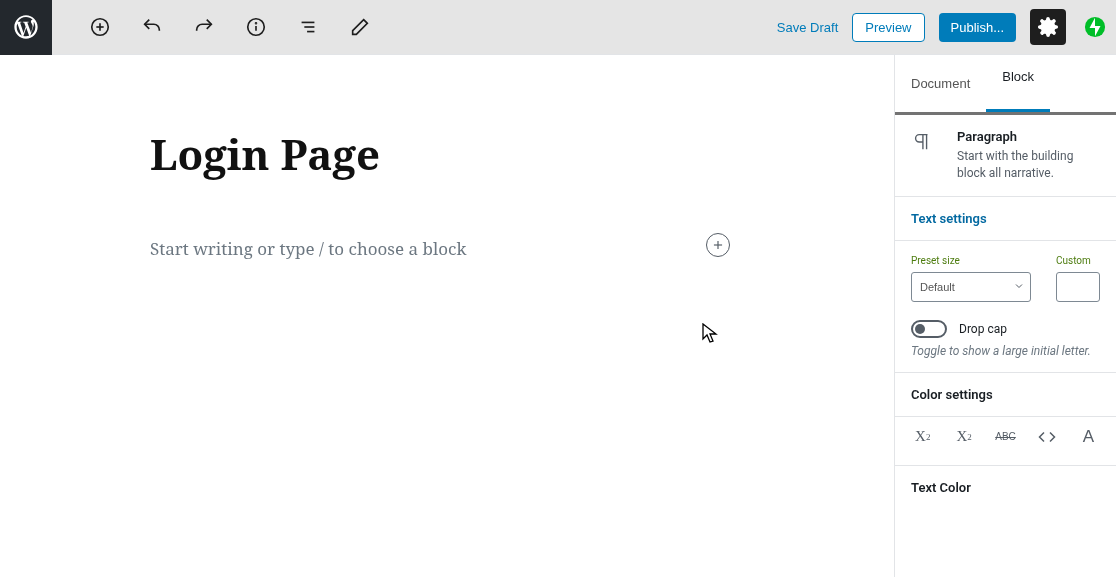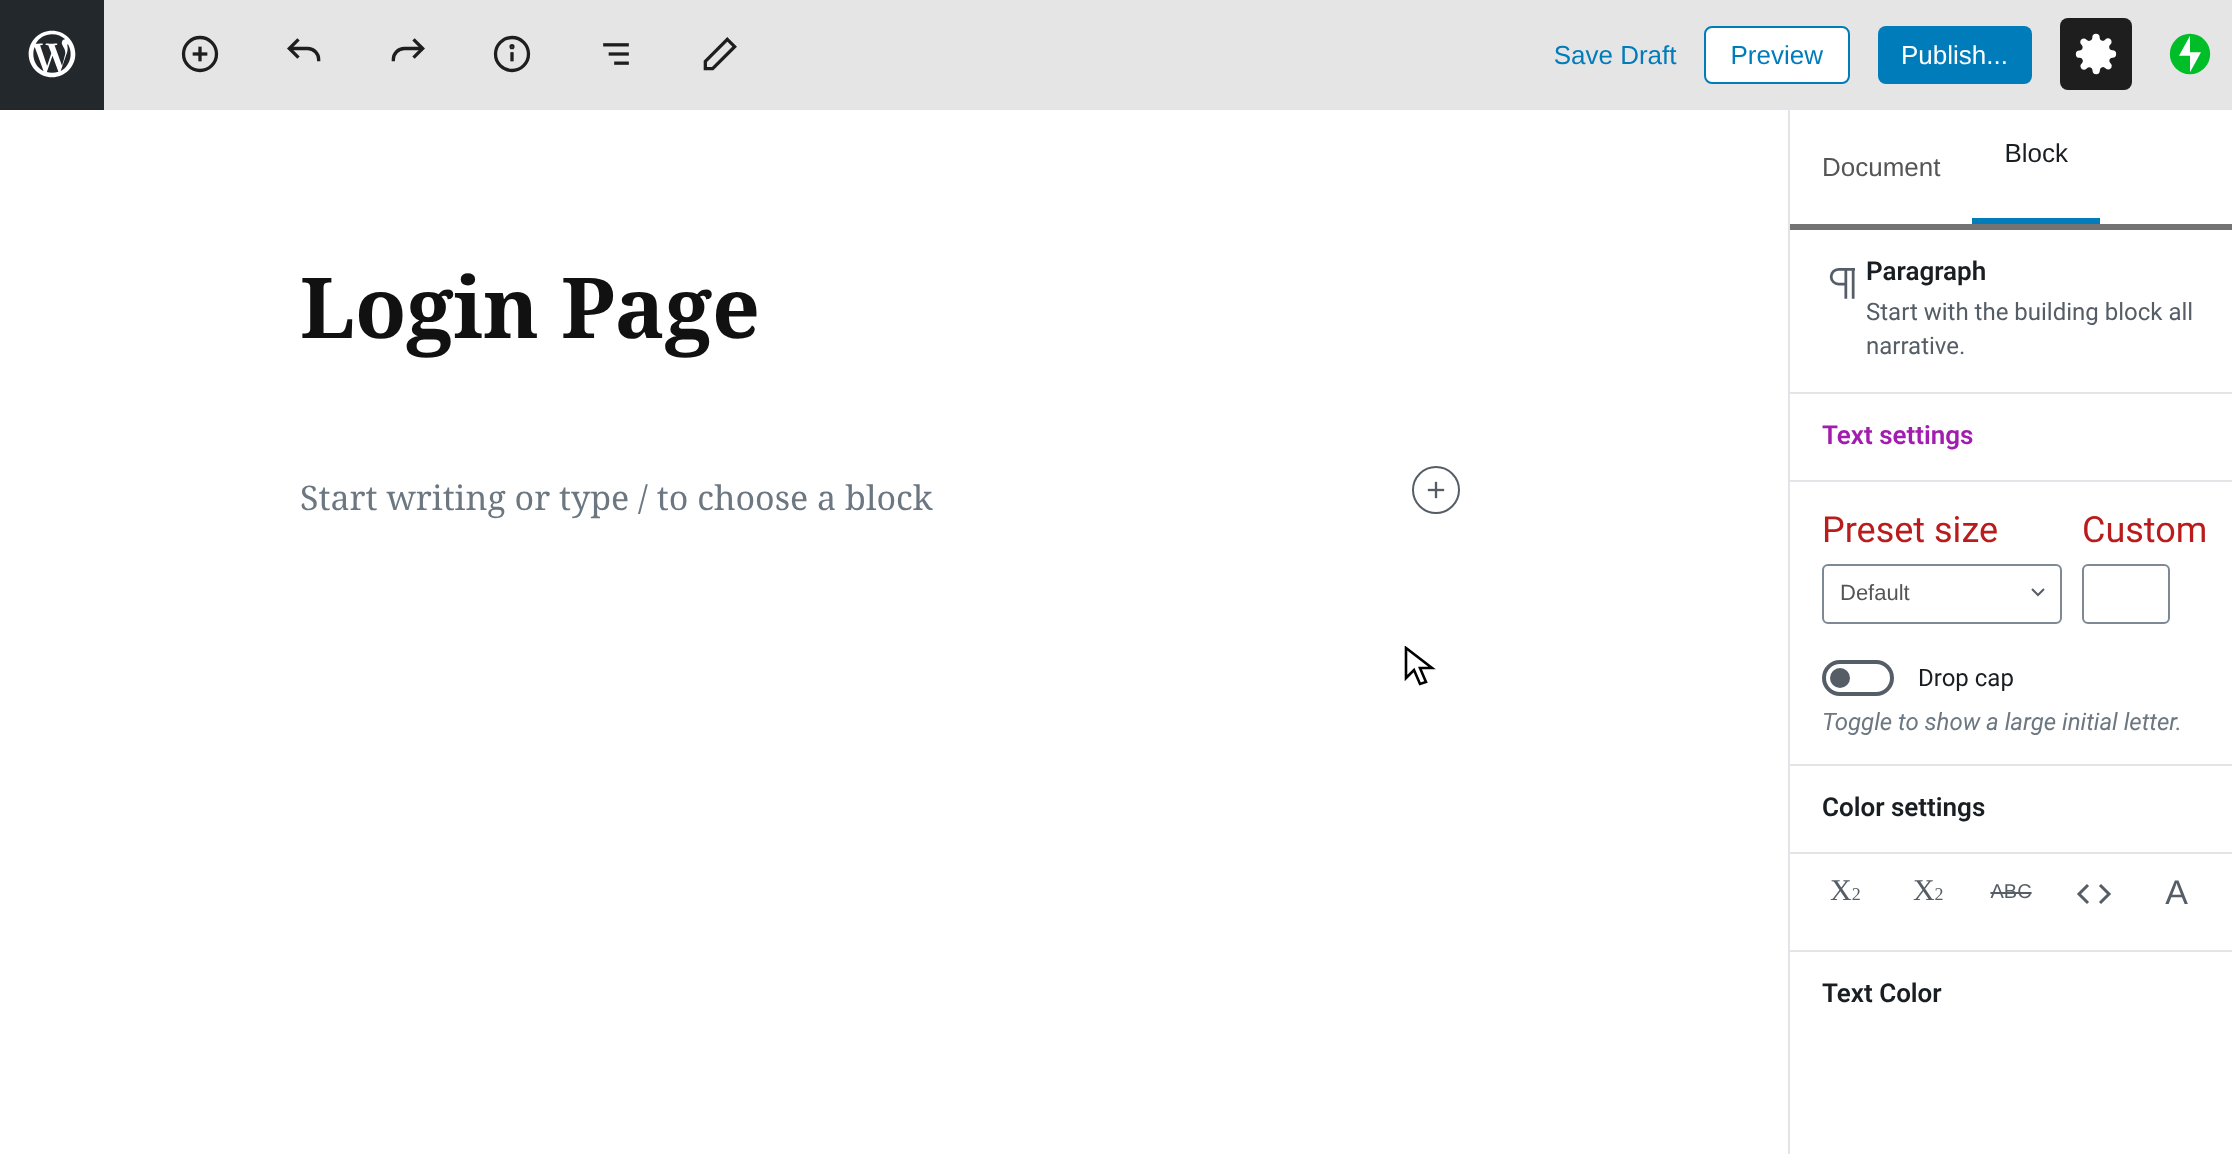--- a/index.html
+++ b/index.html
@@ -30,29 +30,29 @@
   .para-placeholder { font-family: Georgia, "Noto Serif", serif; font-size:17px; color:#6c7781; }
   .add-block-inline { position:absolute; right:0; top:-4px; width:24px; height:24px; border:1.5px solid #555d66; border-radius:50%; display:flex; align-items:center; justify-content:center; cursor:pointer; background:#fff; }
   .add-block-inline svg { width:14px; height:14px; stroke:#555d66; stroke-width:2; }
   .cursor-arrow { position:absolute; left:702px; top:268px; pointer-events:none; }
   .cursor-arrow svg { width:18px; height:22px; }
   .sidebar { width:222px; border-left:1px solid #e2e4e7; background:#fff; display:flex; flex-direction:column; font-size:13px; overflow:hidden; }
   .tabs { display:flex; border-bottom:3px solid #737373; background:#fff; }
   .tab { padding:14px 16px; font-size:13px; color:#555; cursor:pointer; border:none; background:none; }
   .tab.active { color:#191e23; border-bottom:3px solid #007cba; font-weight:500; padding-bottom:25px; }
   .panel-section { padding:14px 16px; border-bottom:1px solid #e2e4e7; }
-  .block-info { display:flex; gap:0; }
+  .block-info { display:flex; gap:24px; }
   .block-info-icon { width:24px; display:flex; justify-content:center; padding-top:2px; }
   .block-info-icon svg { width:22px; height:22px; stroke:#555d66; fill:none; stroke-width:1.5; }
   .block-info-txt h4 { font-size:13px; font-weight:600; color:#191e23; margin-bottom:4px; }
   .block-info-txt p { font-size:12px; color:#555d66; line-height:1.4; }
-  .section-title { font-size:13px; font-weight:600; color:#a21caf; }
+  .section-title { font-size:13px; font-weight:600; color:#0369a1; }
   .section-title-row { padding:14px 16px; border-bottom:1px solid #e2e4e7; }
   .field-row { display:flex; gap:10px; align-items:flex-end; }
-  .field-col label { font-size:18px; color:#b91c1c; display:block; margin-bottom:6px; }
+  .field-col label { font-size:10px; color:#4d7c0f; display:block; margin-bottom:6px; }
   .select-wrap { position:relative; width:120px; }
   .select-wrap select { width:100%; height:30px; border:1px solid #7e8993; border-radius:3px; padding:0 24px 0 8px; font-size:11px; color:#555; appearance:none; background:#fff; }
   .select-wrap .chev { position:absolute; right:6px; top:8px; pointer-events:none; }
   .custom-input { width:44px; height:30px; border:1px solid #7e8993; border-radius:3px; }
   .toggle-row { display:flex; align-items:center; gap:12px; margin-top:4px; }
   .toggle { width:36px; height:18px; border:2px solid #555d66; border-radius:10px; position:relative; background:#fff; cursor:pointer; }
   .toggle .knob { width:10px; height:10px; border-radius:50%; background:#555d66; position:absolute; left:2px; top:2px; }
   .toggle-label { font-size:12px; color:#191e23; }
   .hint { font-size:12px; font-style:italic; color:#6c7781; margin-top:6px; }
   .format-row { display:flex; gap:18px; padding:6px 16px 14px; }

